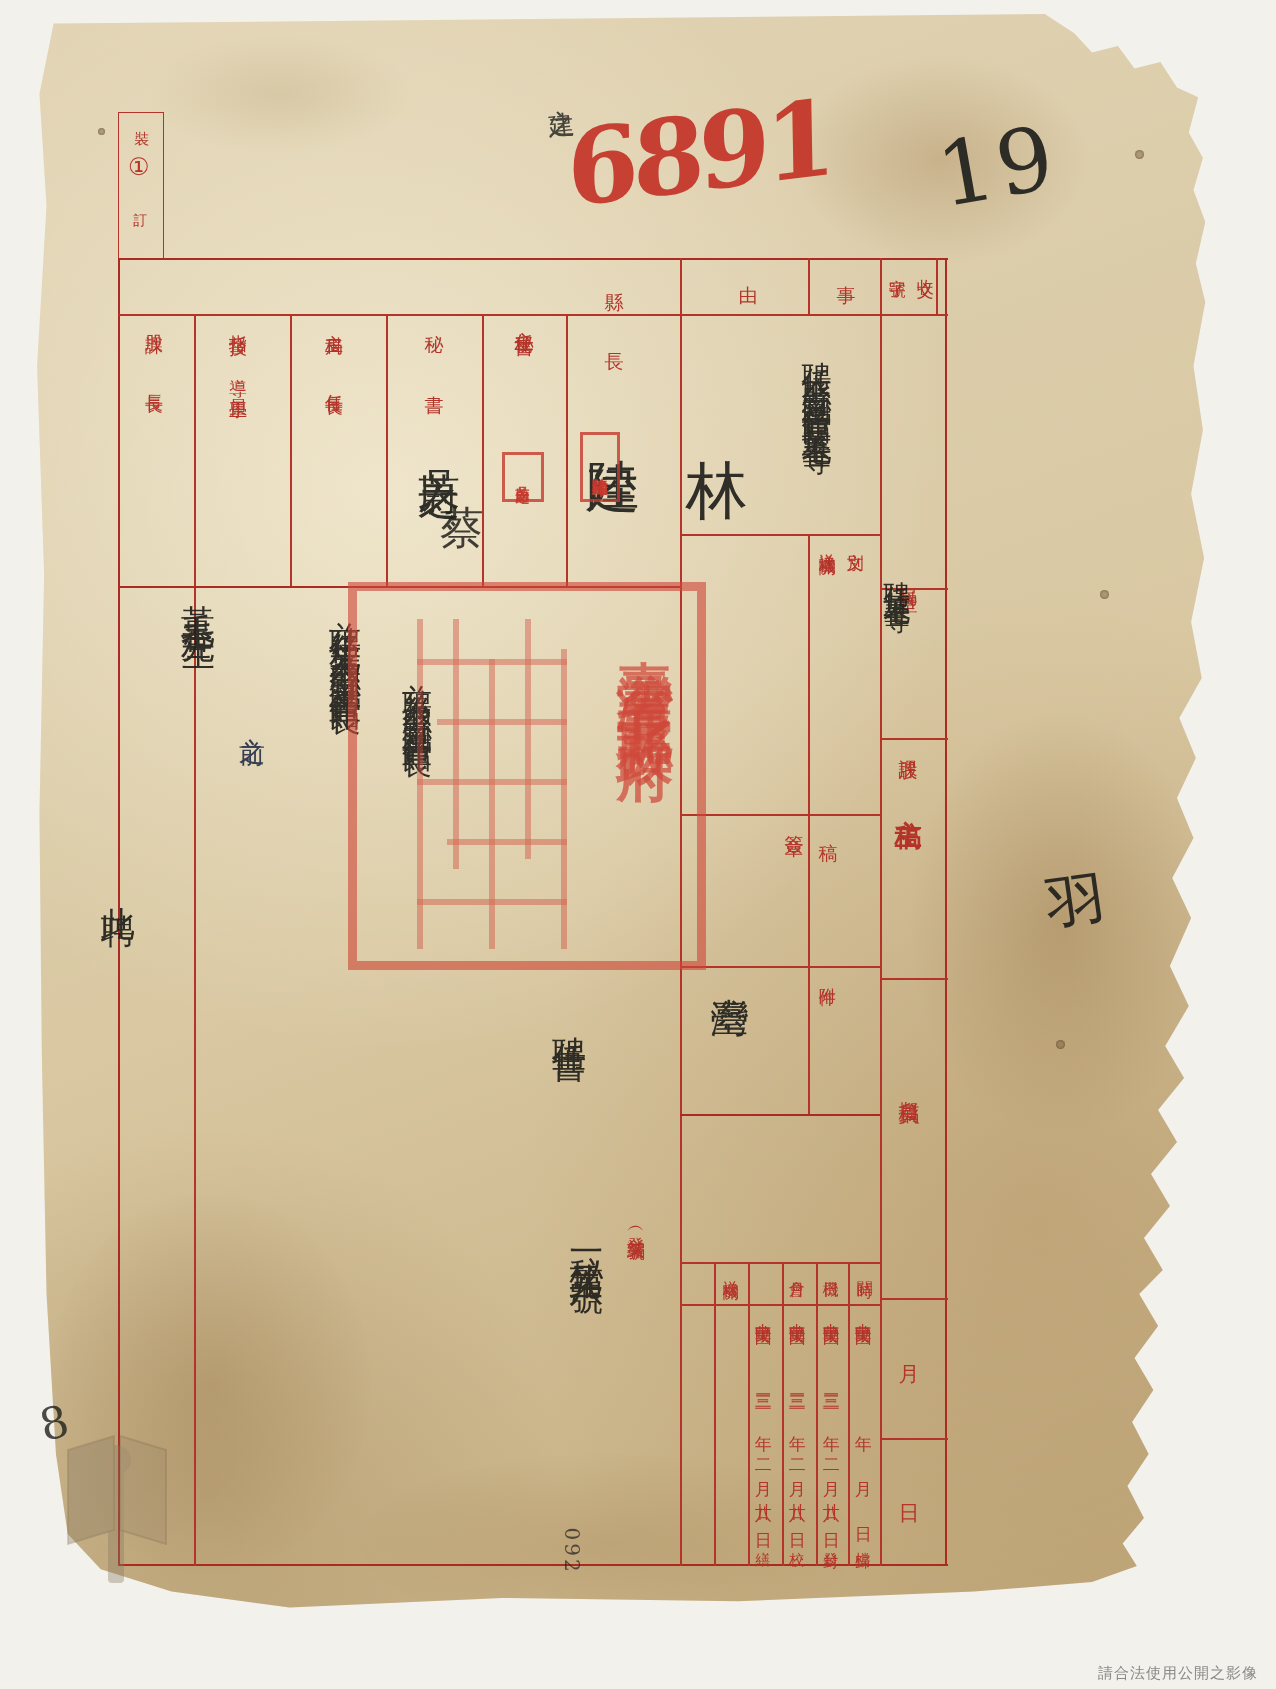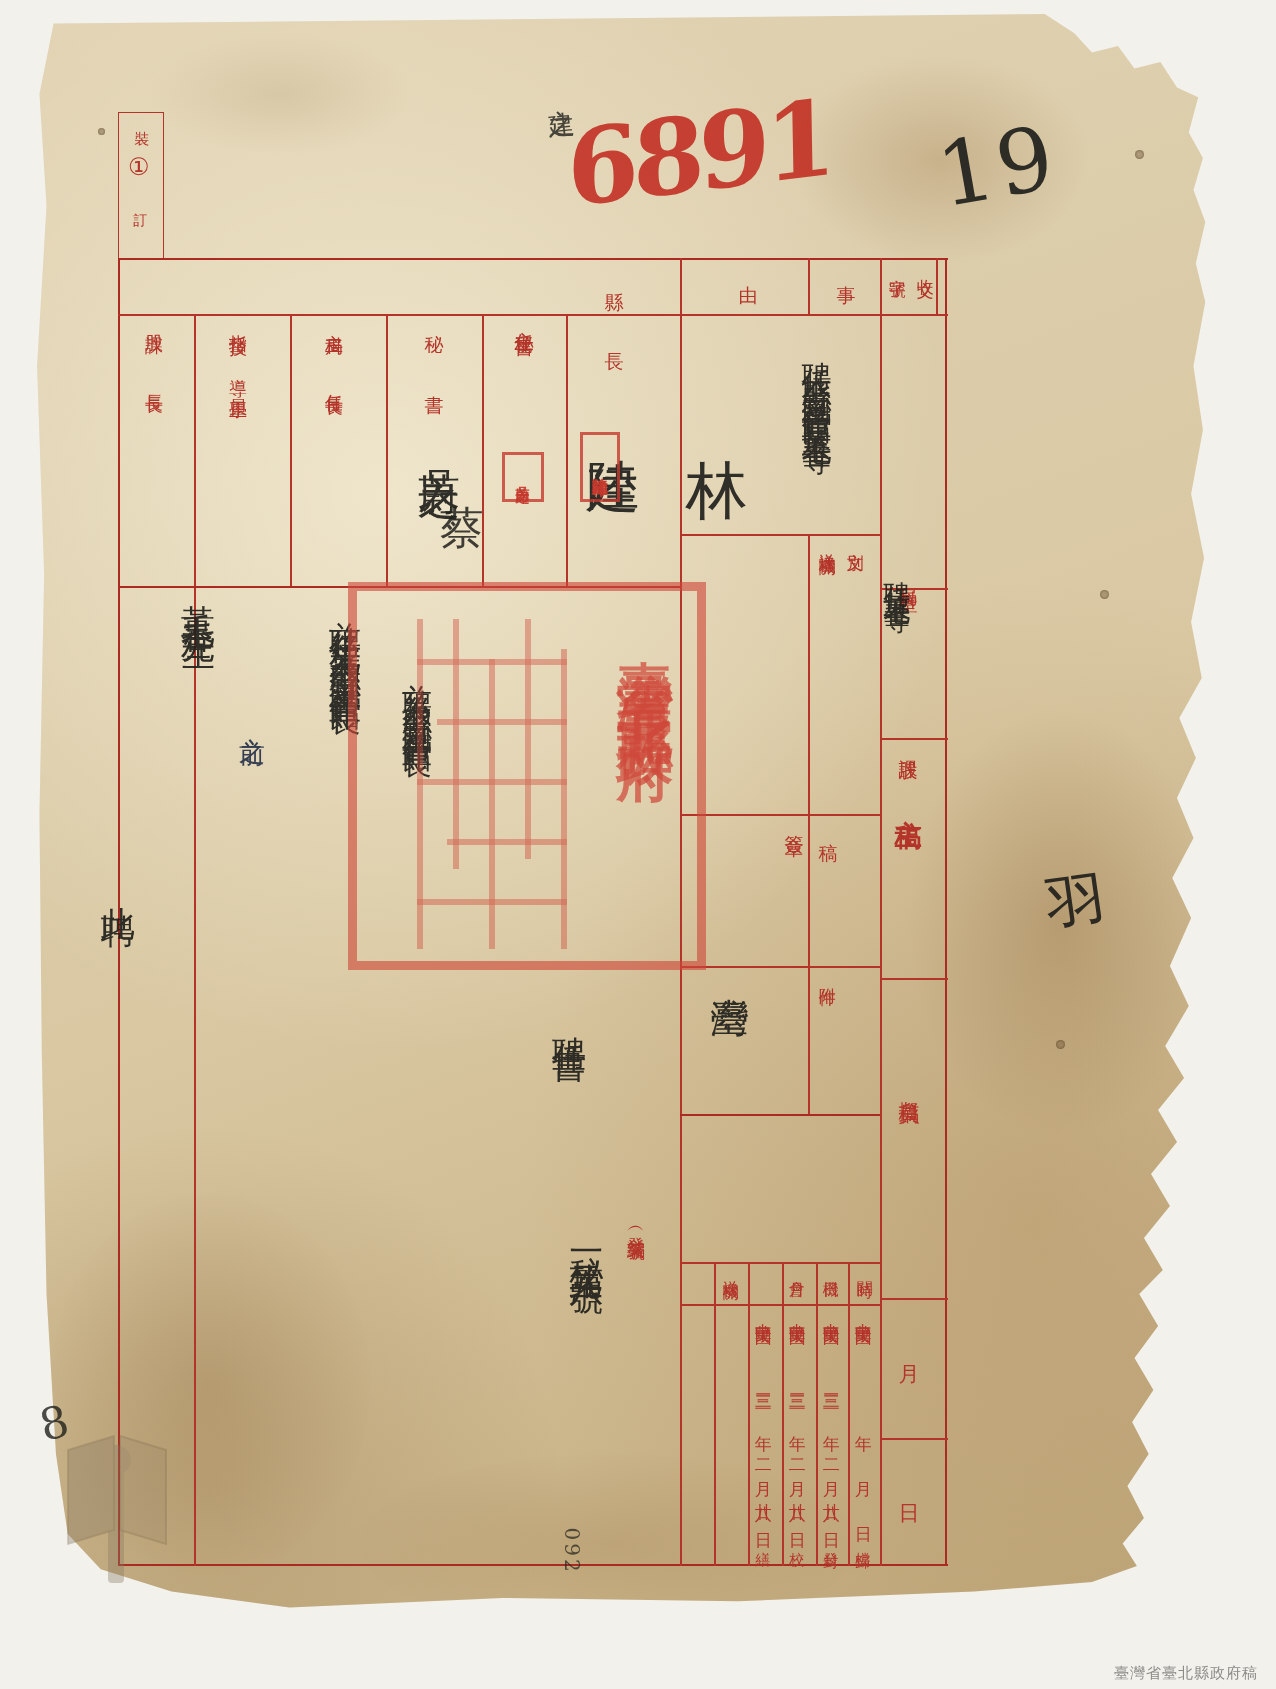--- a/index.html
+++ b/index.html
@@ -435,14 +435,14 @@
         <rect x="46" y="60" width="16" height="115" rx="4"></rect>
         <circle cx="54" cy="52" r="15"></circle>
       </g>
       <g fill="none" stroke="#6e6047" stroke-width="2" opacity="0.5">
         <path d="M6 42 L52 28 L52 122 L6 136 Z"></path>
         <path d="M58 28 L104 42 L104 136 L58 122 Z"></path>
       </g>
     </svg>
   </div>
 
-  <div class="footer-note">臺灣省臺北縣政府稿</div>
+  <div class="footer-note">請合法使用公開之影像</div>
 </div>
 
 </body></html>

